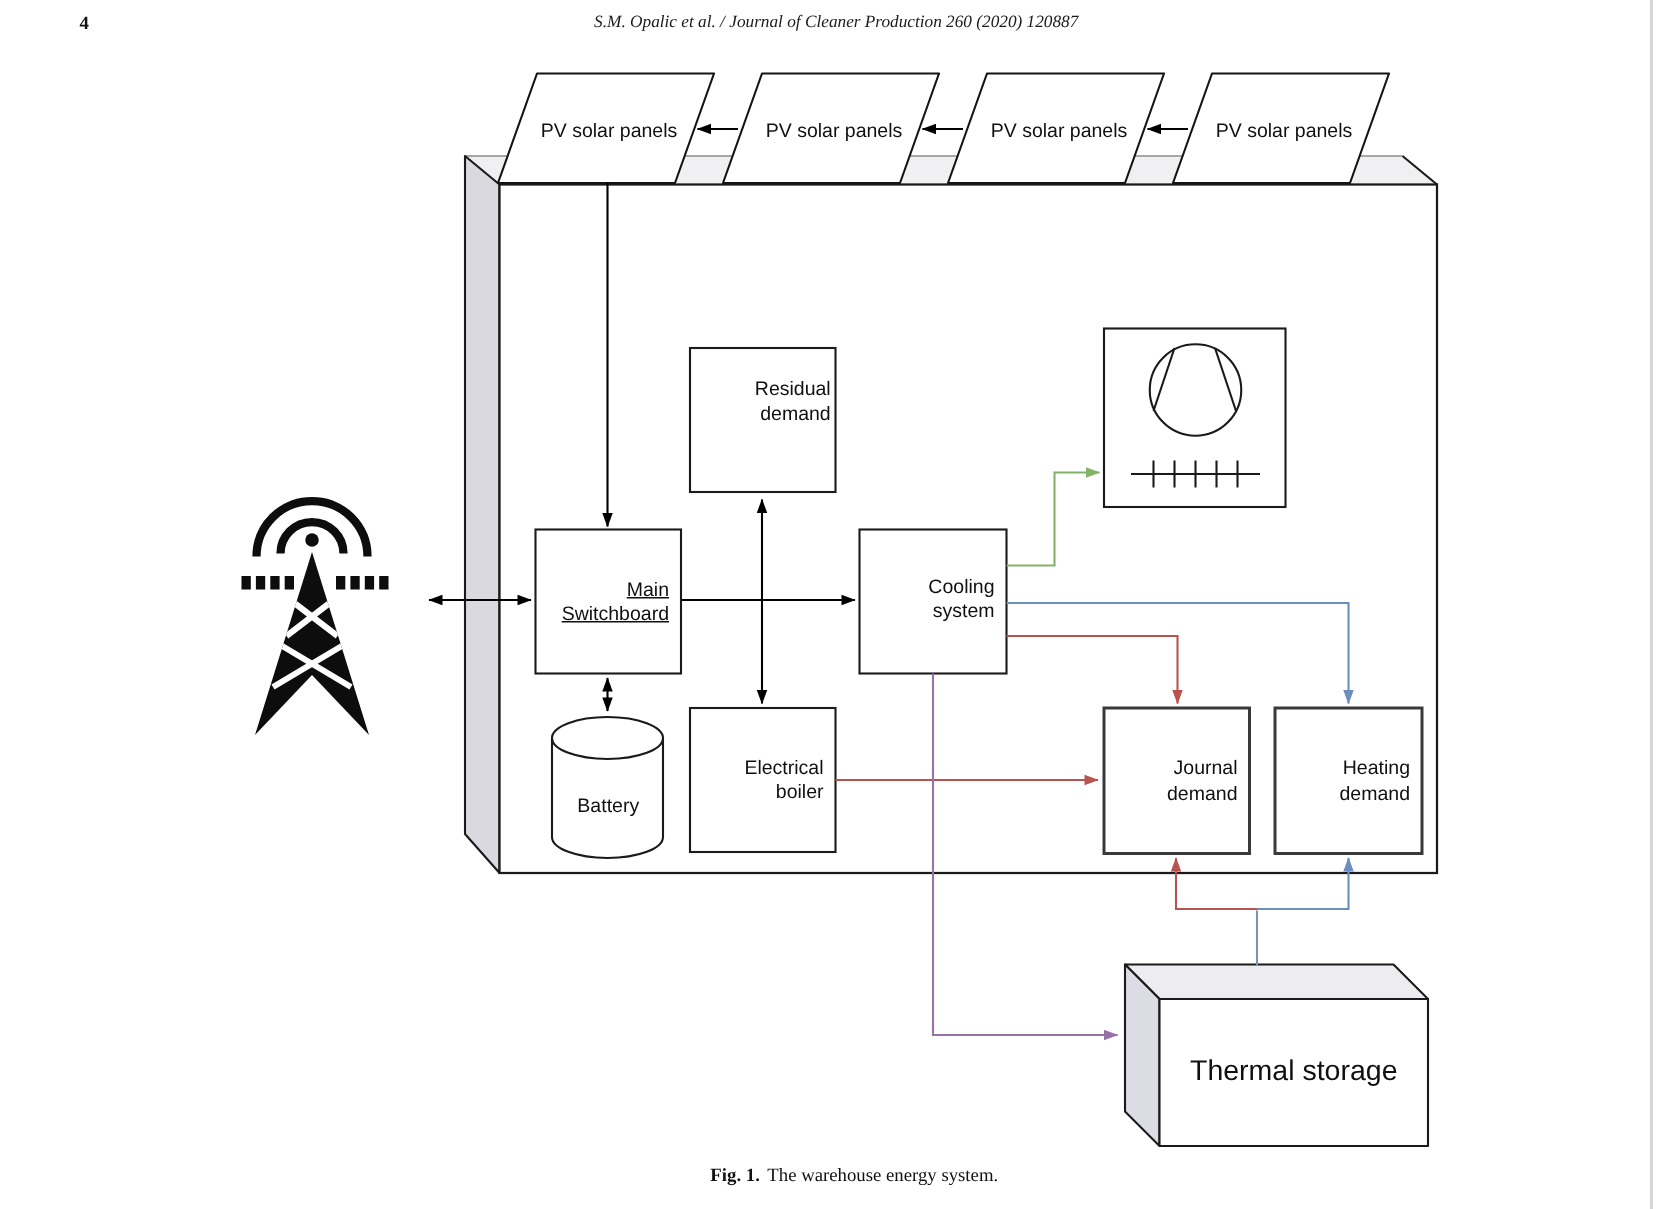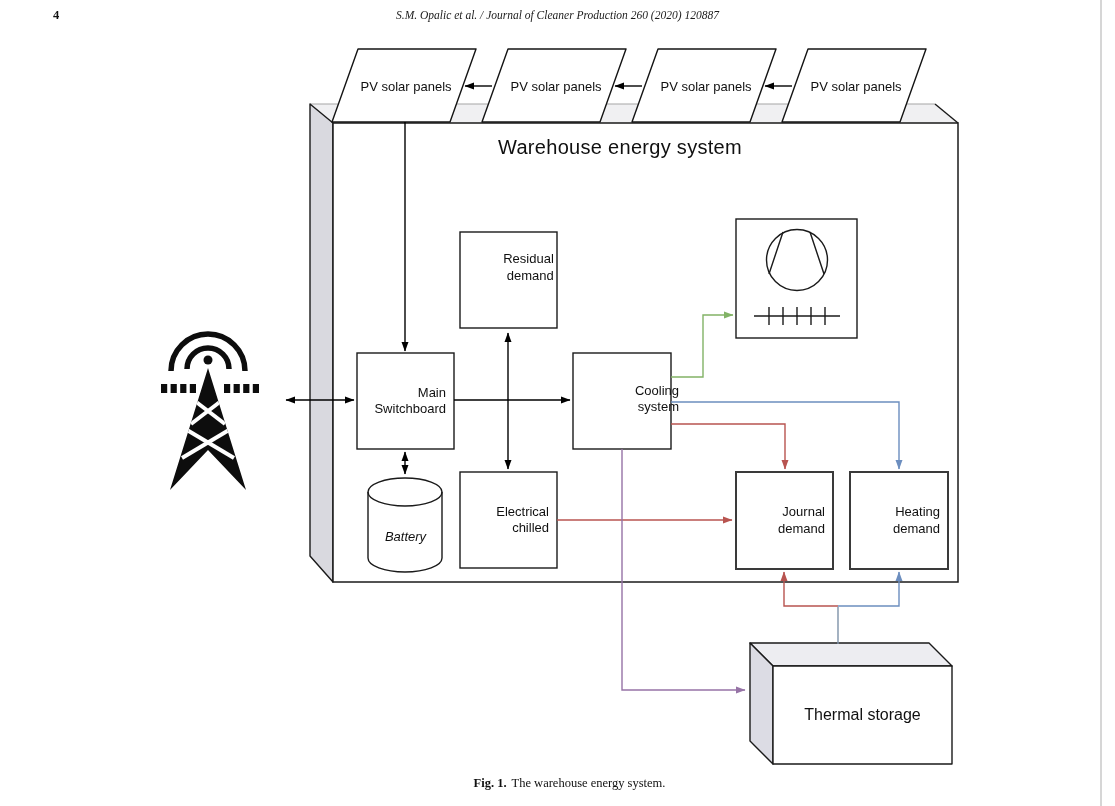--- a/index.html
+++ b/index.html
@@ -16,21 +16,21 @@
     font:italic 11.5px/1.2 "Liberation Serif","DejaVu Serif",serif; color:#1a1a1a;
   }
   .diagram-svg { position:absolute; left:0; top:0; z-index:1; }
   .lbl {
     position:absolute; z-index:2; display:flex; align-items:center; justify-content:center;
     text-align:right; font:13px/1.25 "Liberation Sans","DejaVu Sans",sans-serif;
     color:#101010; box-sizing:border-box; pointer-events:none;
   }
   .lbl.pad { padding:0 8px; }
   .title-lbl { font-size:20px; line-height:26px; letter-spacing:0.3px; }
-  .thermal-lbl { font-size:16px; }
+  .thermal-lbl { font-size:19px; }
   .caption {
     position:absolute; left:0; right:0; top:775px; text-align:center; z-index:2;
     font:12.5px/1.3 "Liberation Serif","DejaVu Serif",serif; color:#111;padding-left:24px;
   }
   .cap-label { font-weight:700; margin-right:5px; }
   .page-edge { position:absolute; top:0; height:806px; width:2px; background:#d6d6d6; z-index:0; }
 </style>
 </head>
 <body>
 
@@ -156,34 +156,33 @@
     <path d="M 671,377 L 703,377 L 703,315 L 733,315" fill="none" stroke="#82b366" stroke-width="1.4" marker-end="url(#mk-green)"></path>
     <path d="M 671,402 L 899,402 L 899,469" fill="none" stroke="#6c8ebf" stroke-width="1.4" marker-end="url(#mk-blue)"></path>
     <path d="M 671,424 L 785,424 L 785,469" fill="none" stroke="#b85450" stroke-width="1.4" marker-end="url(#mk-red)"></path>
     <path d="M 557,520 L 732,520" fill="none" stroke="#b85450" stroke-width="1.4" marker-end="url(#mk-red)"></path>
     <path d="M 622,449 L 622,690 L 745,690" fill="none" stroke="#9673a6" stroke-width="1.4" marker-end="url(#mk-purple)"></path>
     <path d="M 838,644 L 838,607" fill="none" stroke="#7e92a8" stroke-width="1.4"></path>
     <path d="M 838,606 L 784,606 L 784,572" fill="none" stroke="#b85450" stroke-width="1.4" marker-end="url(#mk-red)"></path>
     <path d="M 838,606 L 899,606 L 899,572" fill="none" stroke="#6c8ebf" stroke-width="1.4" marker-end="url(#mk-blue)"></path>
   </svg>
 
-  <div class="lbl title-lbl" style="left:455px; top:134px; width:330px; height:26px;">Warehouse energy system</div>
 
   <div class="lbl" style="left:340px; top:75px; width:132px; height:24px;">PV solar panels</div>
   <div class="lbl" style="left:490px; top:75px; width:132px; height:24px;">PV solar panels</div>
   <div class="lbl" style="left:640px; top:75px; width:132px; height:24px;">PV solar panels</div>
   <div class="lbl" style="left:790px; top:75px; width:132px; height:24px;">PV solar panels</div>
 
   <div class="lbl pad" style="left:460px; top:232px; width:97px; height:71px;padding-left:48px;">Residual demand</div>
-  <div class="lbl pad" style="left:357px; top:353px; width:97px; height:96px;">Main Switchboard</div>
-  <div class="lbl pad" style="left:589px; top:353px; width:98px; height:92px;">Cooling system</div>
-  <div class="lbl pad" style="left:460px; top:472px; width:97px; height:96px;">Electrical chilled</div>
+  <div class="lbl pad" style="left:357px; top:353px; width:97px; height:96px;text-decoration:underline;">Main Switchboard</div>
+  <div class="lbl pad" style="left:573px; top:353px; width:98px; height:92px;">Cooling system</div>
+  <div class="lbl pad" style="left:460px; top:472px; width:97px; height:96px;">Electrical boiler</div>
   <div class="lbl pad" style="left:736px; top:472px; width:97px; height:97px;">Journal demand</div>
   <div class="lbl pad" style="left:850px; top:472px; width:98px; height:97px;">Heating demand</div>
 
-  <div class="lbl" style="left:369px; top:527px; width:73px; height:20px;font-style:italic;">Battery</div>
+  <div class="lbl" style="left:369px; top:527px; width:73px; height:20px;">Battery</div>
   <div class="lbl thermal-lbl" style="left:773px; top:666px; width:179px; height:98px;">Thermal storage</div>
 
   <div class="caption">
     <span class="cap-label">Fig. 1.</span><span>The warehouse energy system.</span>
   </div>
 
 </div>
 
 </body></html>

